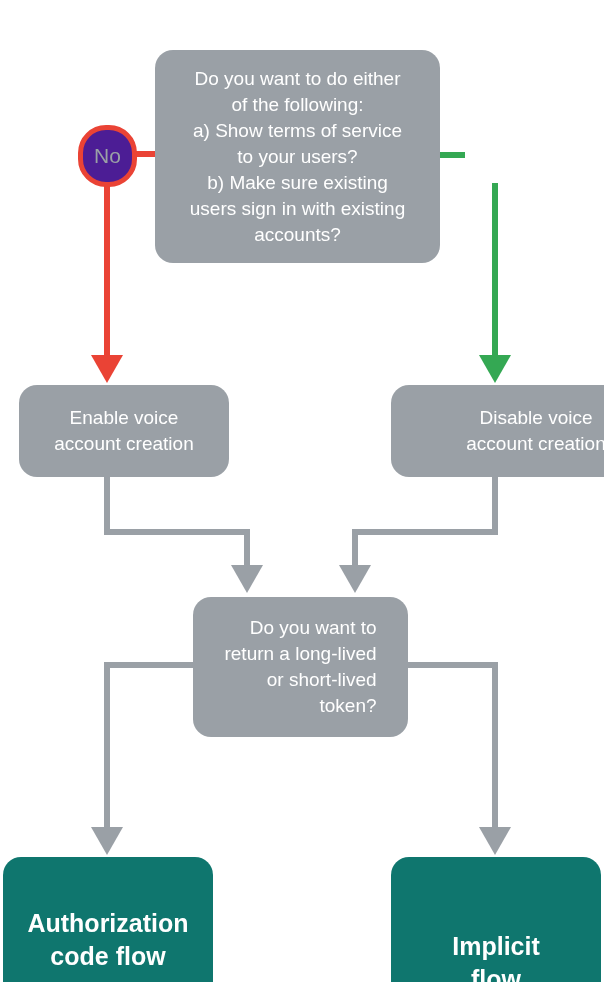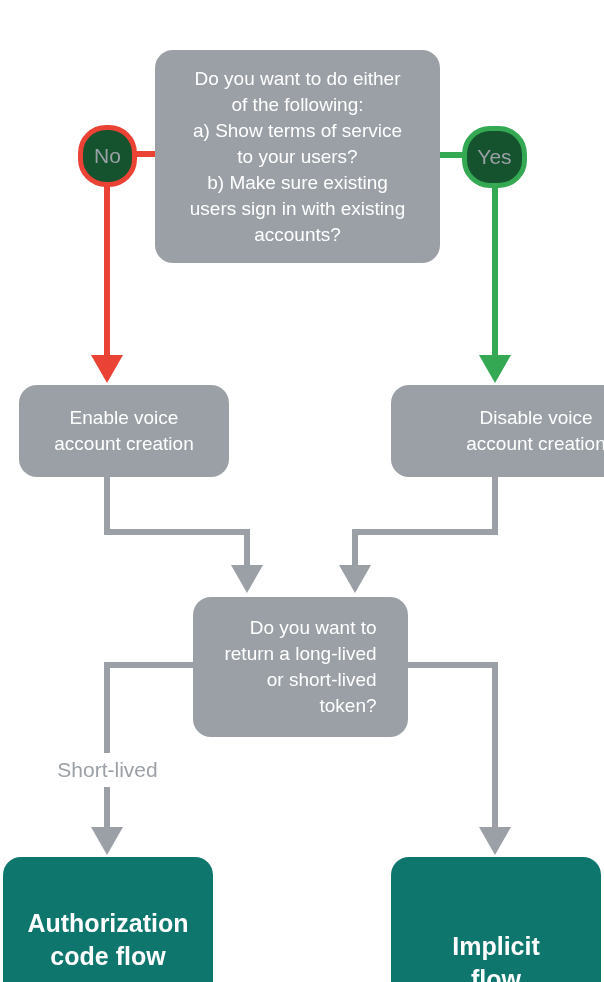--- a/index.html
+++ b/index.html
@@ -52,21 +52,21 @@
     width: 0;
     height: 0;
     border-left: 16px solid transparent;
     border-right: 16px solid transparent;
     border-top: 28px solid #9AA0A6;
   }
   .arrowhead.red   { border-top-color: #EA4335; }
   .arrowhead.green { border-top-color: #34A853; }
   .badge {
     position: absolute;
-    background: #14532d;
+    background: #4c1d95;
     border-radius: 28px;
     display: flex;
     align-items: center;
     justify-content: center;
     color: #9AA0A6;
     font-size: 21px;
     font-weight: 500;
     box-sizing: border-box;
   }
   .badge.no  { border: 5px solid #EA4335; }
@@ -156,34 +156,32 @@
   <div class="node gray-node q-start">Do you want to do either
 of the following:
 a) Show terms of service
 to your users?
 b) Make sure existing
 users sign in with existing
 accounts?</div>
 
   <div class="badge no badge-no">No</div>
 
-  <div class="badge yes badge-yes">Yes</div>
 
   <div class="node gray-node enable-box">Enable voice
 account creation</div>
 
   <div class="node gray-node disable-box">Disable voice
 account creation</div>
 
   <div class="node gray-node q-token">Do you want to
 return a long-lived
 or short-lived
 token?</div>
 
-  <div class="tag tag-short">Short-lived</div>
 
 
   <div class="node blue-node auth-box">Authorization
 code flow</div>
 
   <div class="node blue-node implicit-box">Implicit
 flow</div>
 
 </div>
 

